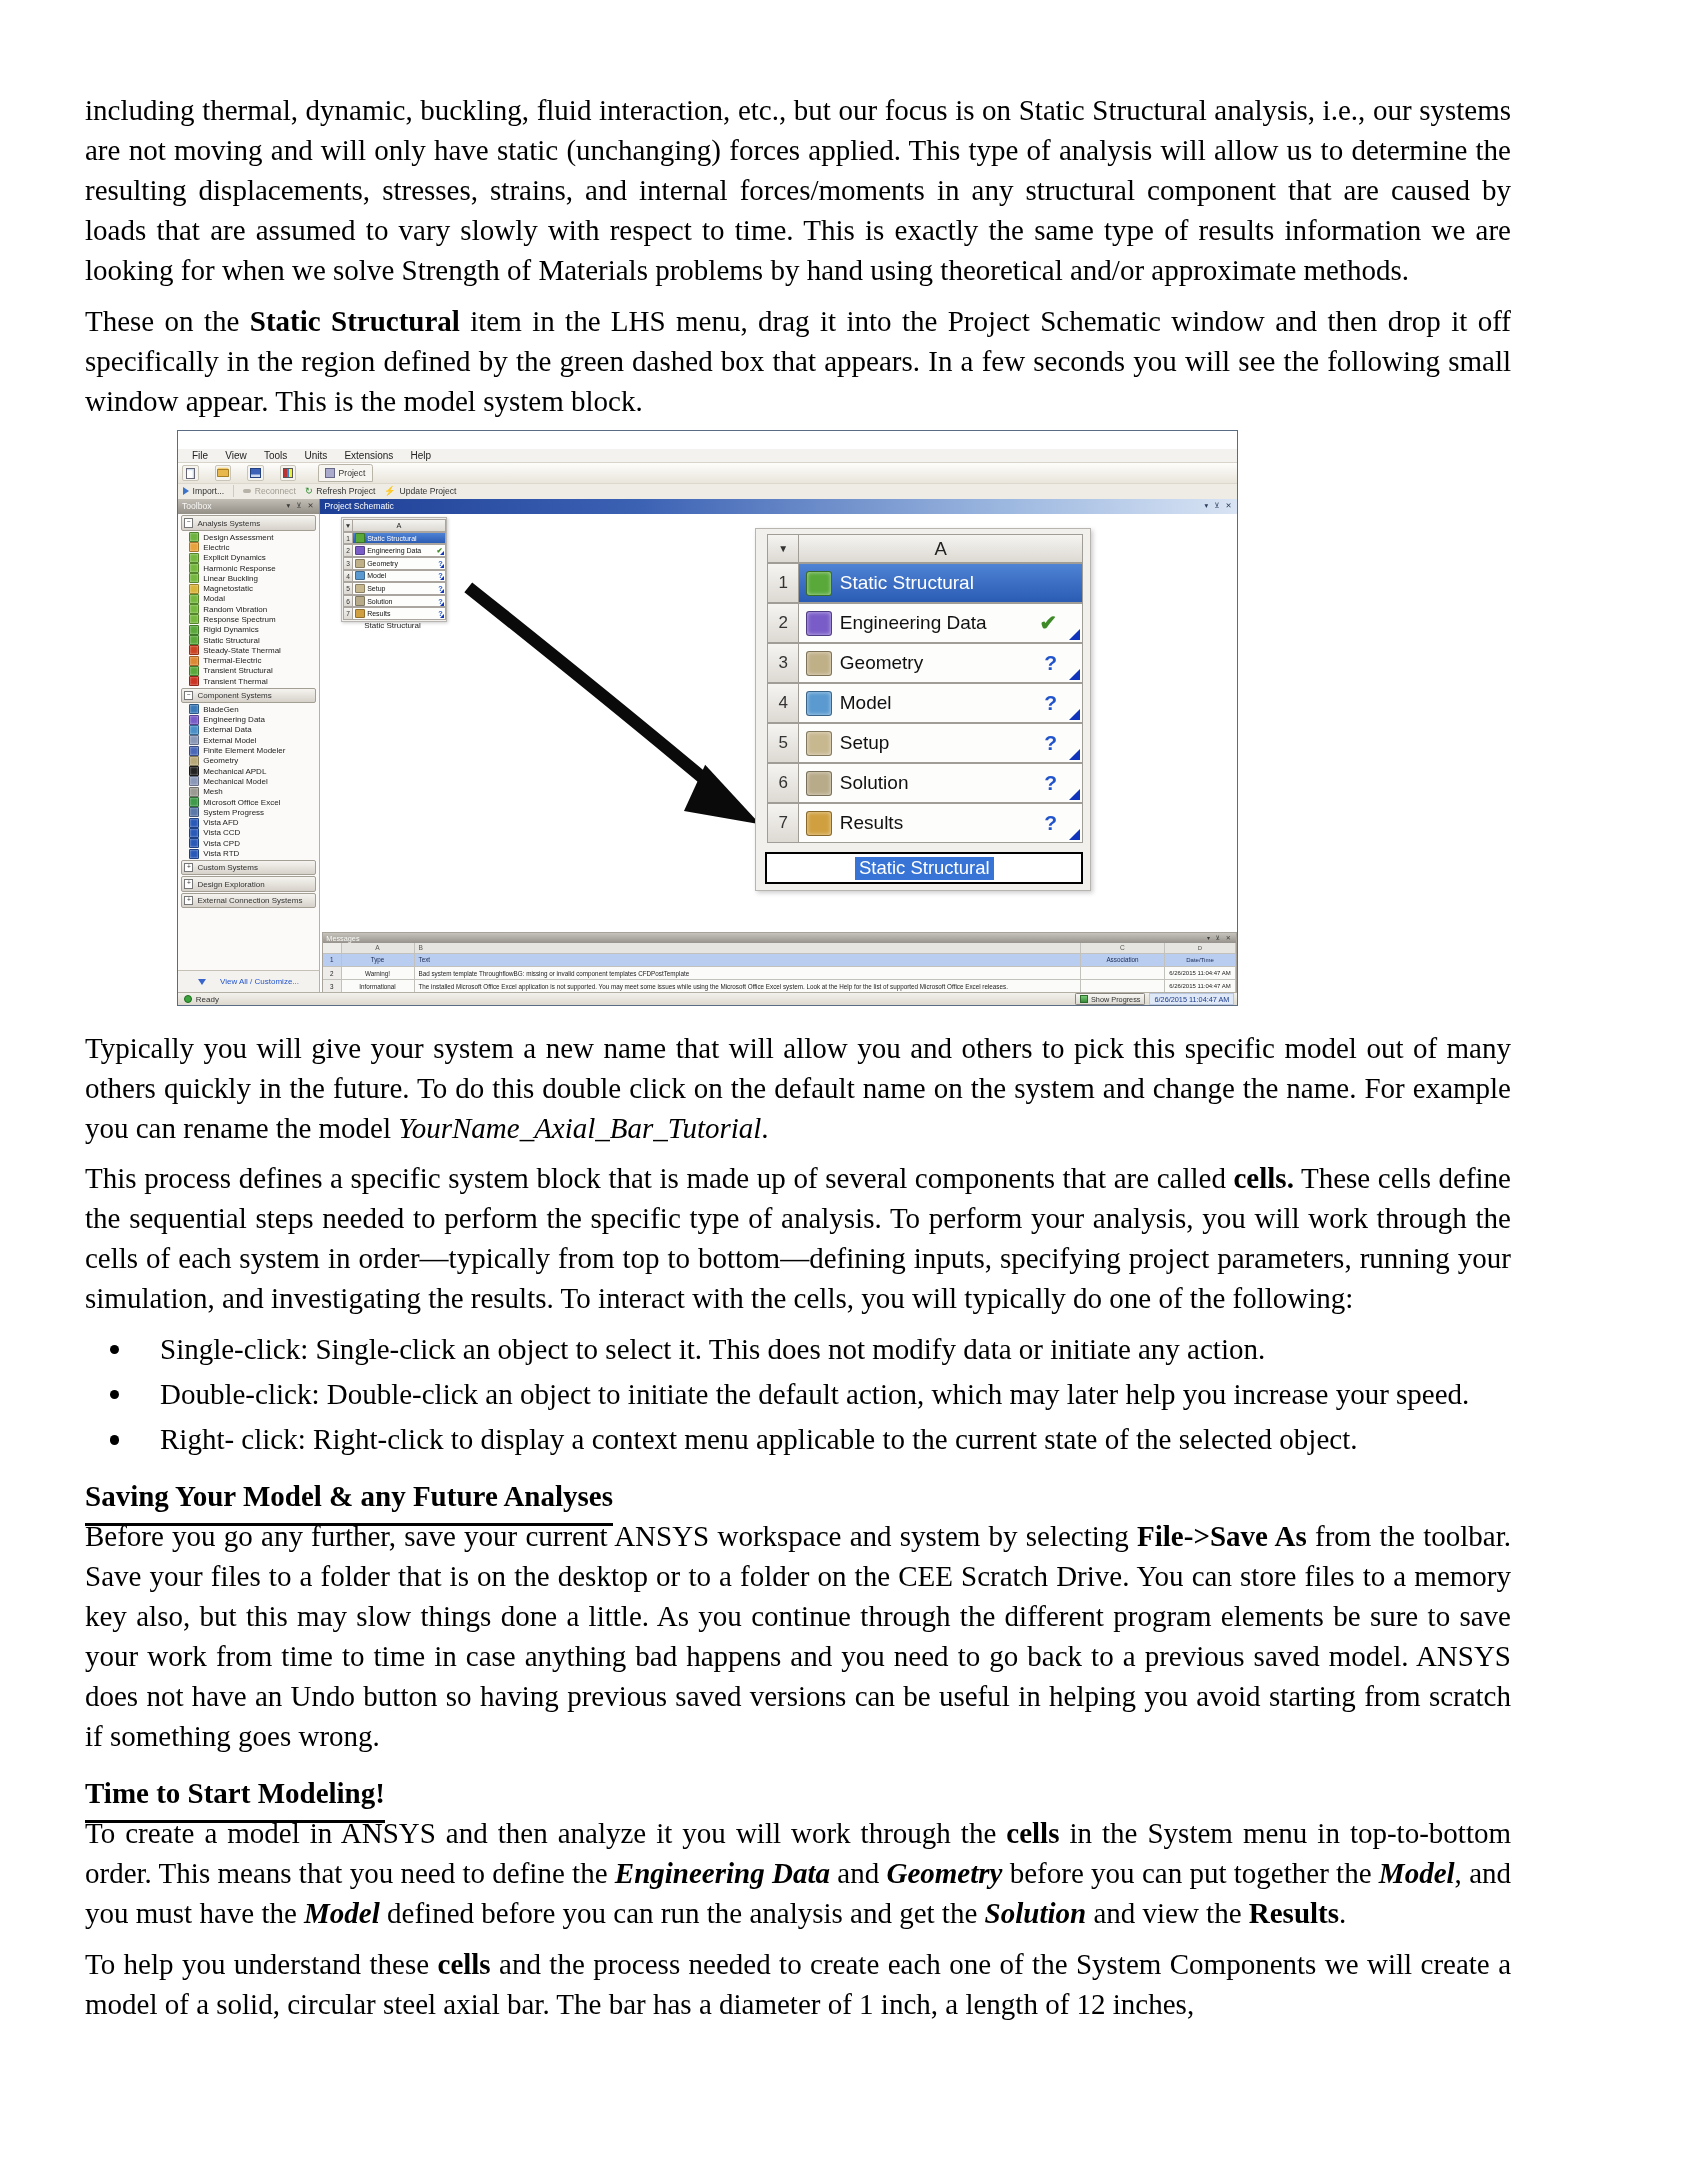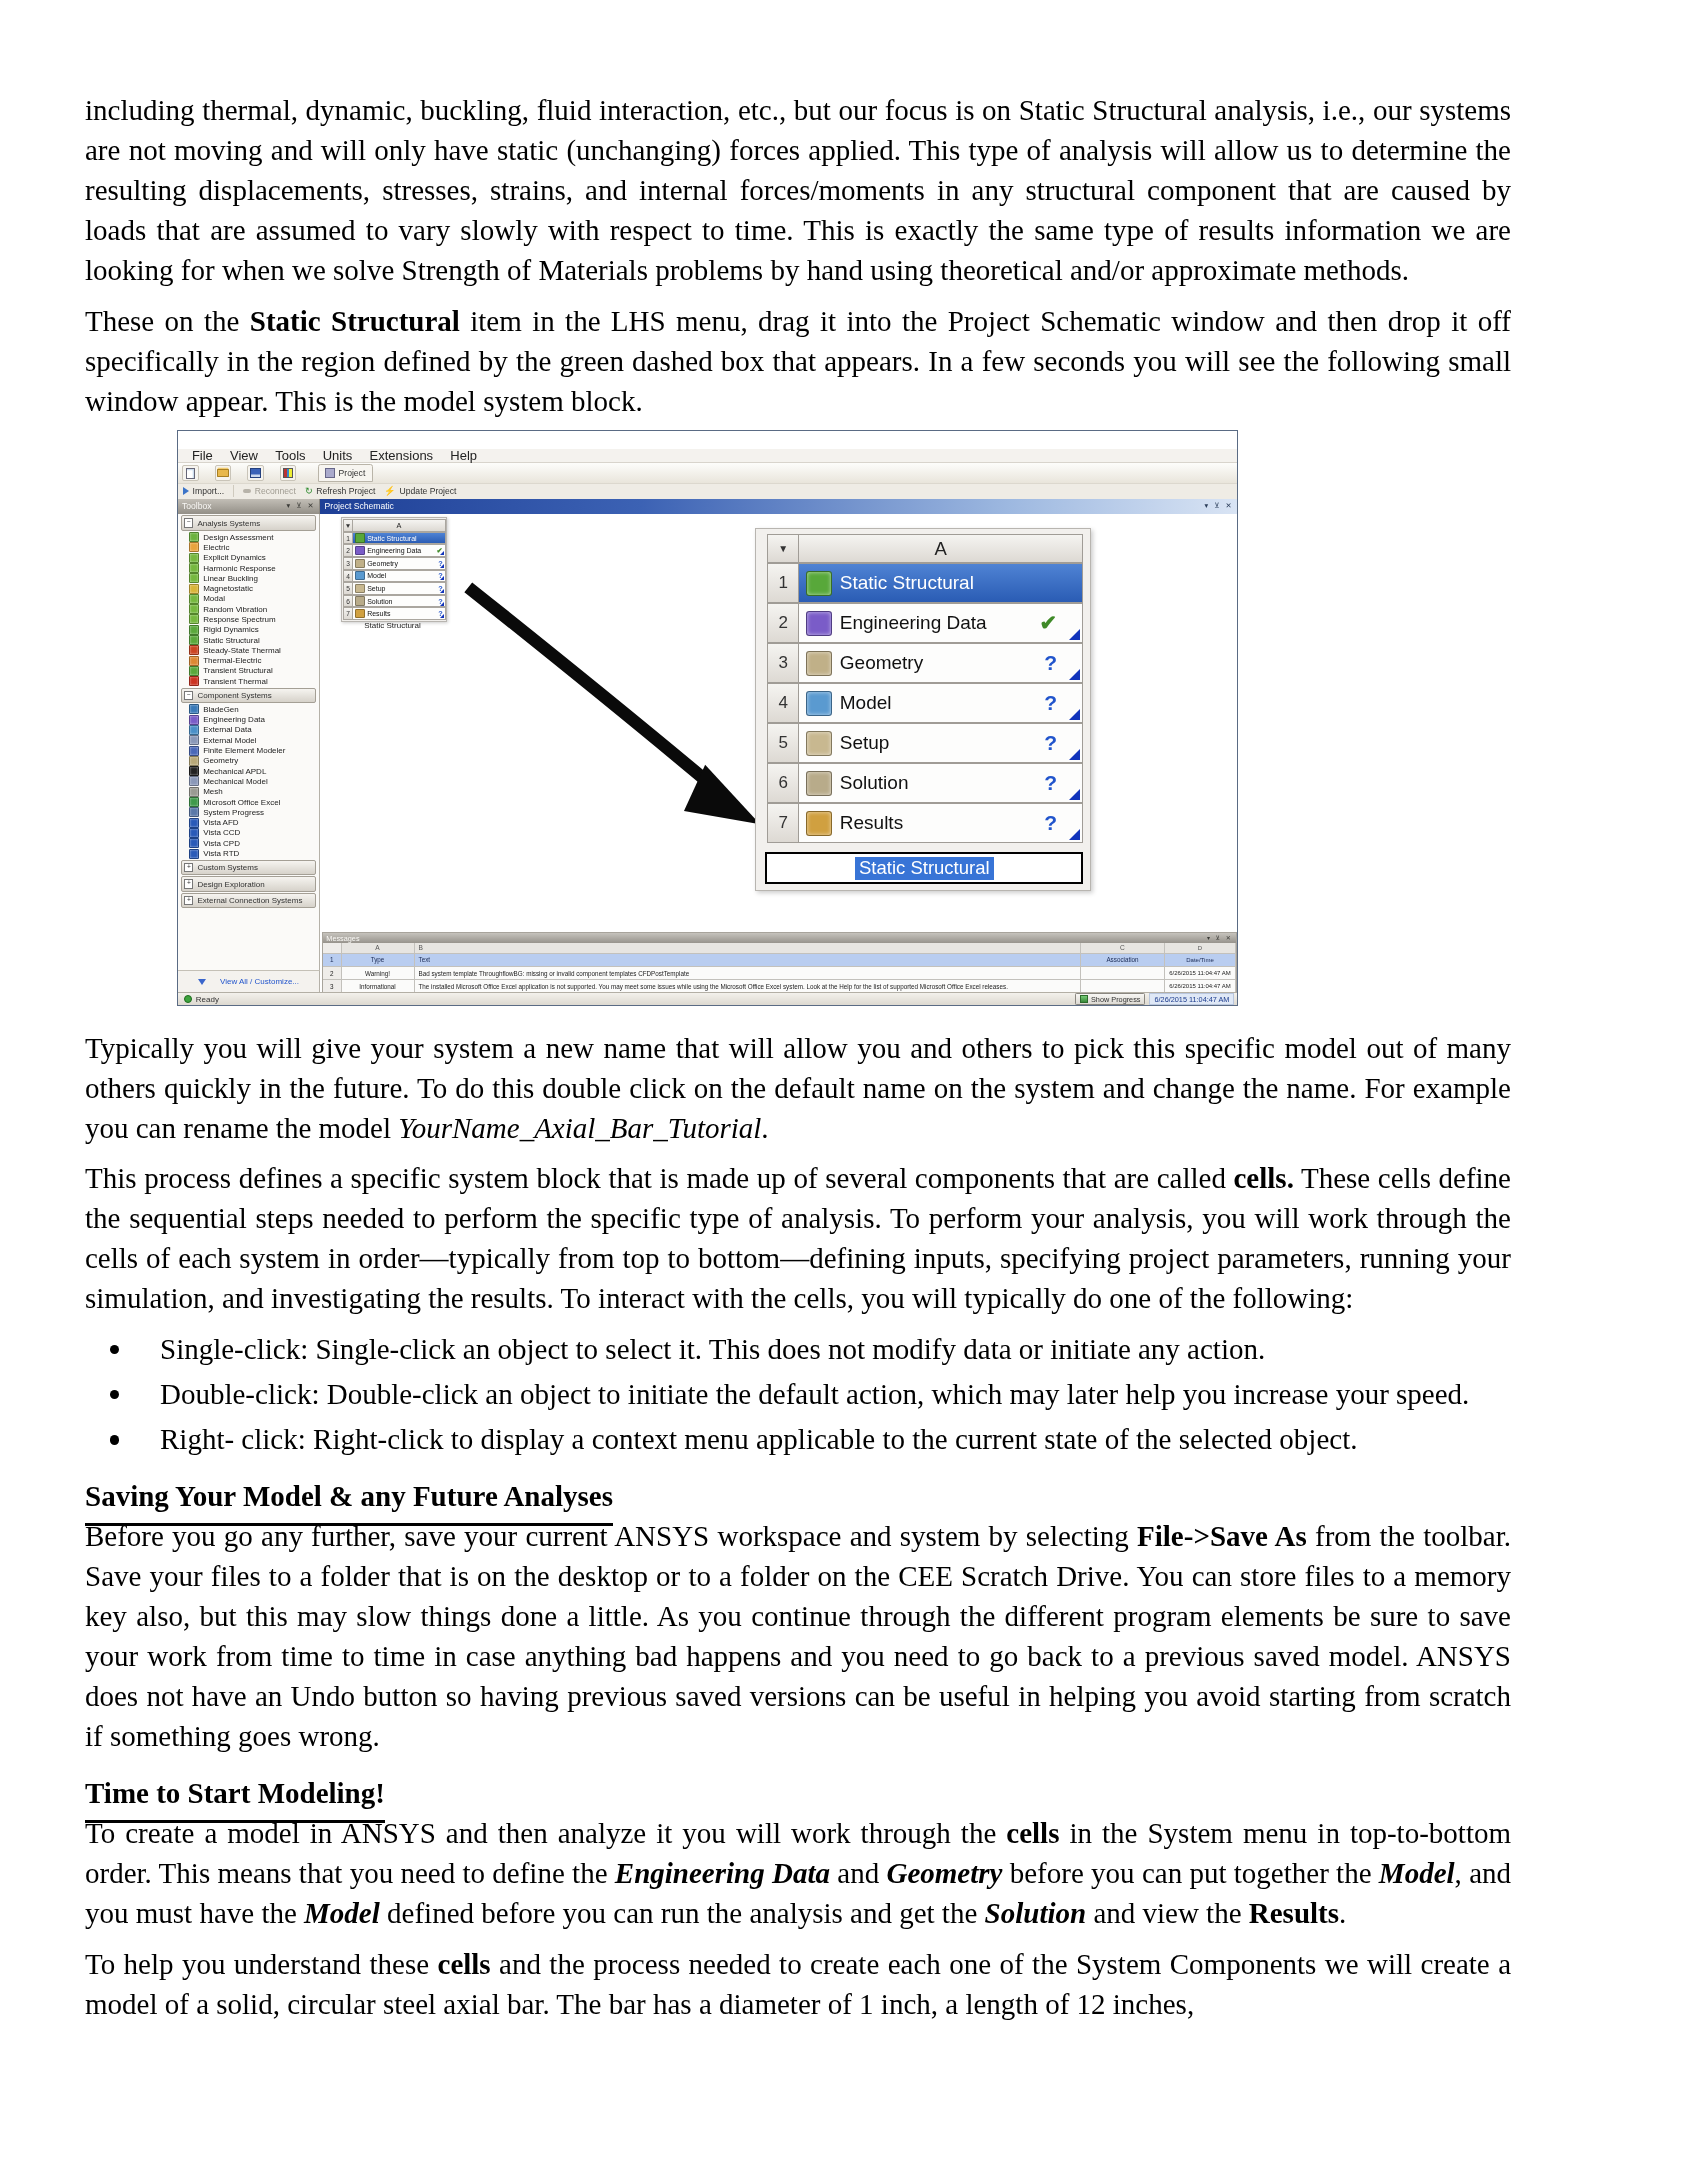--- a/index.html
+++ b/index.html
@@ -26,21 +26,21 @@
     display:flex;align-items:center;}
   .app-logo{width:0;height:0;border-left:5.3px solid transparent;border-right:5.3px solid transparent;
     border-bottom:9.3px solid #f2b52c;margin:0 4px 0 4px;}
   .title-text{color:#fff;font-size:9.3px;text-shadow:0 0.7px 1.3px #123;}
   .winbtns{position:absolute;right:3.3px;top:2px;display:flex;gap:1.3px;}
   .wbtn{width:22.5px;height:12.6px;border:0.7px solid #4a5f86;border-radius:2px;
     background:linear-gradient(#dde7f4,#9fb4d2);color:#16294e;font-size:8px;line-height:11.2px;text-align:center;}
   .wbtn.close{width:30px;background:linear-gradient(#ef9d8c,#c23c27);border-color:#7e1f10;color:#fff;font-weight:bold;}
   .menubar{position:absolute;left:0;top:18px;width:100%;height:14px;background:#f4f2ee;
     border-bottom:0.7px solid #d8d4cc;display:flex;align-items:center;padding-left:5.3px;box-sizing:border-box;}
-  .menu-item{font-size:13px;color:#222;padding:0 8.6px;}
+  .menu-item{font-size:10px;color:#222;padding:0 8.6px;}
   .toolbar1{position:absolute;left:0;top:32px;width:100%;height:20px;
     background:linear-gradient(#fdfdfb,#e9e5db);display:flex;align-items:center;gap:16px;padding-left:4px;box-sizing:border-box;}
   .tb1-btn{width:14.6px;height:14.6px;border:0.7px solid #c9c4b8;border-radius:2px;background:#f6f4ef;
     display:flex;align-items:center;justify-content:center;}
   .glyph-page{width:7.3px;height:9.3px;background:#fff;border:0.7px solid #667;box-shadow:inset -1.3px 1.3px 0 #cde;}
   .glyph-folder{width:9.3px;height:6.6px;background:#e8b84c;border:0.7px solid #a87f22;border-radius:0.7px;box-shadow:0 -2px 0 -0.7px #f2cc70;}
   .glyph-floppy{width:8.6px;height:8.6px;background:#3b62b8;border:0.7px solid #24407e;box-shadow:inset 0 -2.6px 0 #cdd9ee;}
   .glyph-chart{width:8.6px;height:8.6px;background:linear-gradient(90deg,#b33 33%,#38c 33%,#38c 66%,#ee3 66%);border:0.7px solid #555;}
   .project-tab{margin-left:5.3px;height:16px;border:0.7px solid #b9b4a8;border-radius:2.6px 2.6px 0 0;
     background:#f7f5f0;display:flex;align-items:center;gap:3.3px;padding:0 6.6px;font-size:8.6px;color:#333;}

